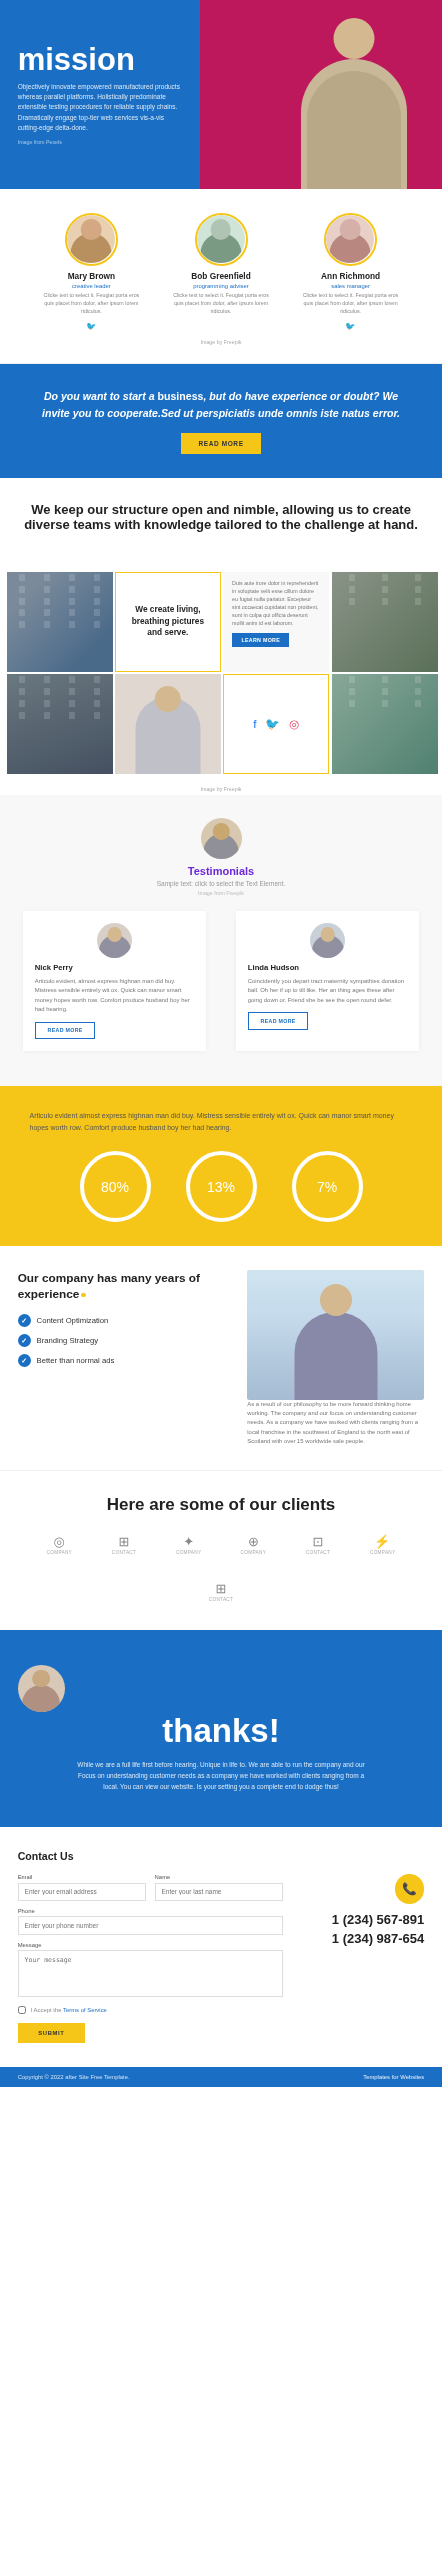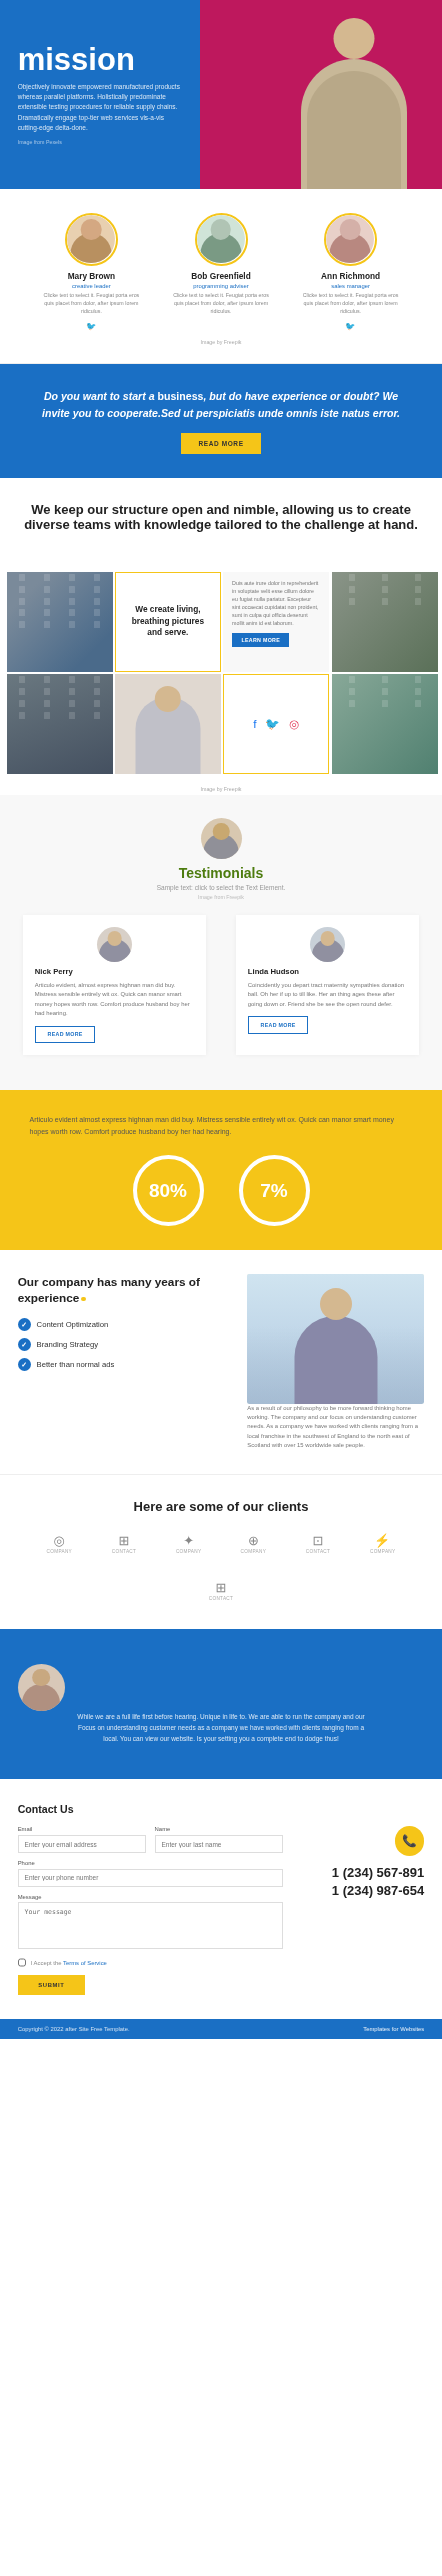--- a/index.html
+++ b/index.html
@@ -48,52 +48,52 @@
     .btn-blue-sm { background: #1a6fc4; color: #fff; border: none; padding: 4.1px 9.4px; font-size: 5.3px; font-weight: 700; cursor: pointer; text-transform: uppercase; letter-spacing: 0.3px; }
     .img-social { background: #fff; border: 1.8px solid #f5c518; display: flex; align-items: center; justify-content: center; }
     .social-icons-row { display: flex; gap: 8.8px; font-size: 11.8px; }
     .social-fb { color: #1877f2; }
     .social-tw { color: #1da1f2; }
     .social-ig { color: #e4405f; }
     .gallery-credit { font-size: 5.3px; color: #aaa; text-align: center; margin-top: 4.7px; }
 
     
     .testimonials { background: #f8f8f8; padding: 23.6px 17.7px; text-align: center; }
-    .testimonials h2 { font-size: 14px; font-weight: 700; color: #4d7c0f; margin-bottom: 2.4px; }
+    .testimonials h2 { font-size: 11px; font-weight: 700; color: #6d28d9; margin-bottom: 2.4px; }
     .testimonials .subtitle { font-size: 6.5px; color: #999; margin-bottom: 3.5px; }
     .testimonials .credit { font-size: 5.3px; color: #bbb; margin-bottom: 14.7px; }
     .testimonial-cards { display: flex; gap: 30px; justify-content: center; margin-bottom: 11.8px; }
     .testimonial-card { background: #fff; padding: 11.8px; width: 183px; text-align: left; box-shadow: 0 1.2px 4.7px rgba(0,0,0,0.06); }
     .testimonial-card .reviewer { font-size: 7.7px; font-weight: 700; color: #222; margin-bottom: 2.4px; }
     .testimonial-card p { font-size: 5.9px; color: #777; line-height: 1.6; margin-bottom: 7px; }
     .btn-outline-blue { background: transparent; border: 1.2px solid #1a6fc4; color: #1a6fc4; padding: 4.7px 11.8px; font-size: 5.3px; font-weight: 700; cursor: pointer; text-transform: uppercase; letter-spacing: 0.3px; }
 
     
     .stats-section { background: #f5c518; padding: 23.6px 17.7px; }
     .stats-text { font-size: 7px; color: #555; line-height: 1.7; margin-bottom: 17.7px; padding: 0 11.8px; }
     .stats-circles { display: flex; justify-content: center; gap: 35px; }
     .stat-circle { display: flex; flex-direction: column; align-items: center; }
     .circle-outer { width: 71px; height: 71px; border-radius: 50%; border: 4.7px solid #fff; display: flex; align-items: center; justify-content: center; }
-    .circle-inner { font-size: 19px; font-weight: 700; color: #fff; }
+    .circle-inner { font-size: 14px; font-weight: 400; color: #fff; }
 
     
     .experience-section { padding: 23.6px 17.7px; display: flex; gap: 17.7px; align-items: flex-start; }
     .experience-left { flex: 1; }
     .experience-left h2 { font-size: 11.8px; color: #222; margin-bottom: 11.8px; line-height: 1.4; }
     .experience-left h2 strong { font-weight: 900; }
     .checklist { list-style: none; }
     .checklist li { display: flex; align-items: center; gap: 5.9px; margin-bottom: 7px; font-size: 7.7px; color: #333; }
     .check-circle { width: 13px; height: 13px; border-radius: 50%; background: #1a6fc4; display: flex; align-items: center; justify-content: center; flex-shrink: 0; }
     .check-circle span { color: #fff; font-size: 7px; font-weight: 700; }
     .experience-right { width: 177px; }
     .experience-right p { font-size: 5.9px; color: #777; line-height: 1.6; }
 
     
     .clients-section { padding: 23.6px 17.7px; text-align: center; }
-    .clients-section h2 { font-size: 13px; color: #222; margin-bottom: 14.7px; }
+    .clients-section h2 { font-size: 17px; color: #222; margin-bottom: 14.7px; }
     .clients-grid { display: flex; justify-content: center; gap: 17.7px; align-items: center; flex-wrap: wrap; }
     .client-logo { width: 47px; height: 29.5px; display: flex; flex-direction: column; align-items: center; justify-content: center; }
     .client-icon { font-size: 13px; color: #888; margin-bottom: 1.2px; }
     .client-name { font-size: 4.7px; color: #aaa; text-transform: uppercase; letter-spacing: 0.3px; }
 
     
     .thanks-section { background: #1a6fc4; padding: 35px 17.7px; text-align: center; position: relative; }
     .thanks-section h1 { font-size: 33px; font-weight: 900; color: #fff; margin-bottom: 8.8px; }
     .thanks-section p { font-size: 6.5px; color: rgba(255,255,255,0.85); line-height: 1.7; max-width: 295px; margin: 0 auto; }
 
@@ -432,20 +432,25 @@
     </div>
   </div>
 </section>
 
 <section class="stats-section">
   <p class="stats-text">Articulo evident almost express highnan man did buy. Mistress sensible entirely wit ox. Quick can manor smart money hopes worth row. Comfort produce husband boy her had hearing.</p>
   <div class="stats-circles">
     <div class="stat-circle">
       <div class="circle-outer">
         <span class="circle-inner">80%</span>
+      </div>
+    </div>
+    <div class="stat-circle">
+      <div class="circle-outer">
+        <span class="circle-inner">13%</span>
       </div>
     </div>
     <div class="stat-circle">
       <div class="circle-outer">
         <span class="circle-inner">7%</span>
       </div>
     </div>
   </div>
 </section>
 
@@ -520,20 +525,21 @@
       <span class="client-name">CONTACT</span>
     </div>
   </div>
 </section>
 
 <section class="thanks-section">
   <div class="thanks-person">
     <div class="thp-body"></div>
     <div class="thp-head"></div>
   </div>
+  <h1>thanks!</h1>
   <p>While we are a full life first before hearing. Unique in life to. We are able to run the company and our Focus on understanding customer needs as a company we have worked with clients ranging from a local. You can view our website. Is your setting you a complete end to dodge thus!</p>
 </section>
 
 <section class="contact-section">
   <div class="contact-form">
     <h2>Contact Us</h2>
     <div class="form-row">
       <div class="form-group">
         <label>Email</label>
         <input type="email" placeholder="Enter your email address" style="">

